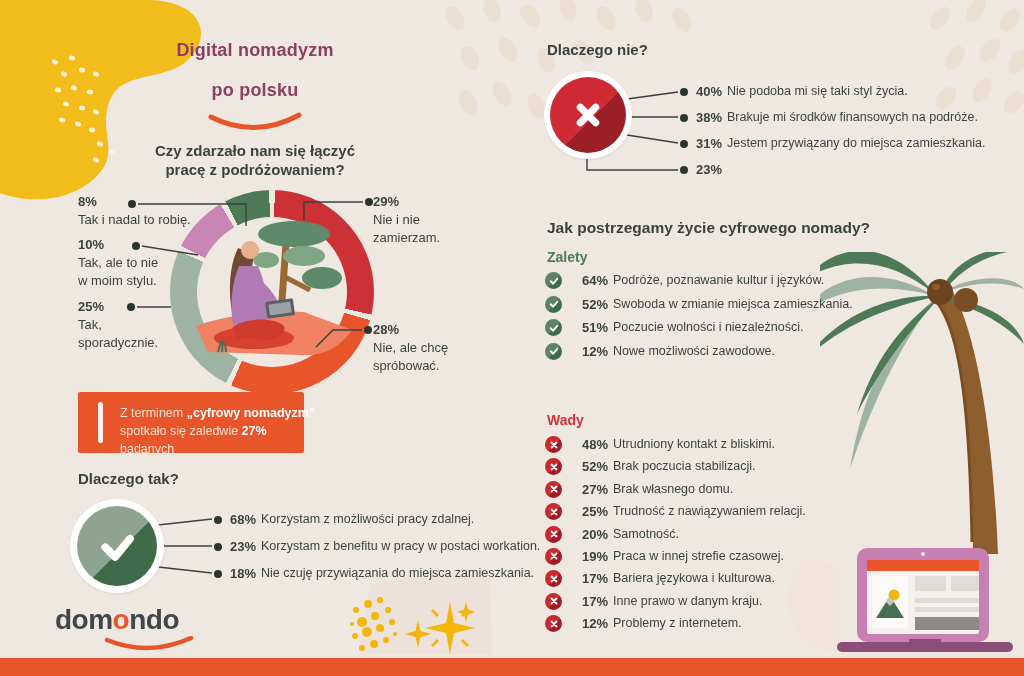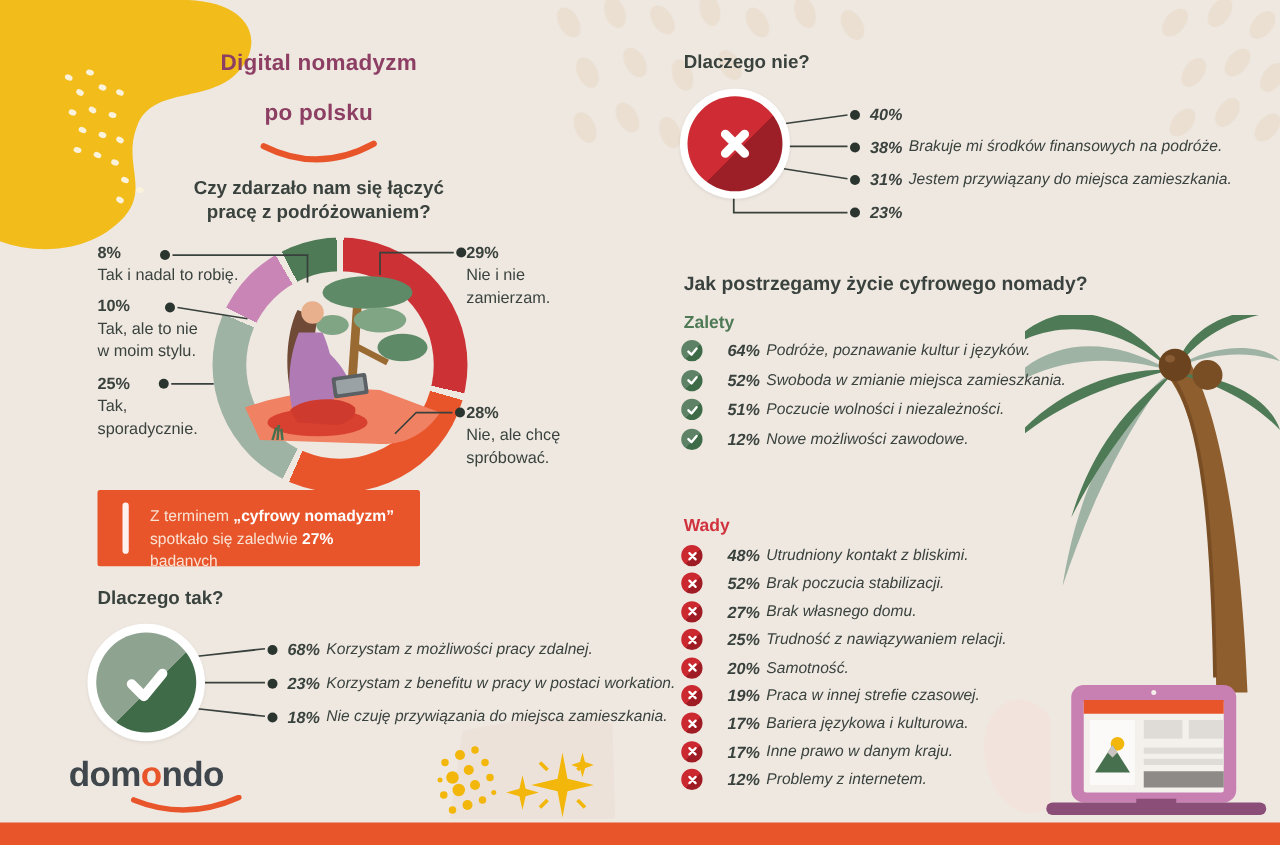--- a/index.html
+++ b/index.html
@@ -26,21 +26,21 @@
   
   .donut{left:170px;top:190px;width:204px;height:204px;border-radius:50%;}
   .donut-hole{left:197px;top:217px;width:150px;height:150px;border-radius:50%;background:var(--bg);}
   .donut-label{width:120px;font-size:13px;line-height:18px;}
   .donut-label .pct{font-weight:700;display:block;}
   .donut-label .lbl{white-space:pre-line;line-height:17px;}
   .dl0{left:373px;top:193px;} .dl1{left:373px;top:321px;} .dl2{left:78px;top:298px;}
   .dl3{left:78px;top:236px;}  .dl4{left:78px;top:193px;}
 
   
-  .hbox{left:78px;top:392px;width:258px;height:61px;background:var(--orange);border-radius:2px;}
+  .hbox{left:78px;top:392px;width:226px;height:61px;background:var(--orange);border-radius:2px;}
   .hbox .bar{position:absolute;left:20px;top:10px;width:5px;height:41px;background:rgba(255,255,255,.92);border-radius:3px;}
   .hbox .htext{position:absolute;left:42px;top:12px;width:202px;font-size:12.5px;line-height:18px;color:#F9E2D2;}
   .hbox .htext b{color:#ffffff;}
 
   
   .h-sec{font-weight:700;font-size:15px;}
   .h-big{font-weight:700;font-size:15.5px;}
   .h-pros{font-weight:700;font-size:14px;color:var(--green);}
   .h-cons{font-weight:700;font-size:14px;color:#D0333E;}
 
@@ -49,21 +49,21 @@
   .badge .inner{position:absolute;border-radius:50%;}
   .badge-green{left:70px;top:499px;width:94px;height:94px;}
   .badge-green .inner{left:7px;top:7px;width:80px;height:80px;
       background:linear-gradient(135deg,#8EA390 55%,#3F6B49 55%);}
   .badge-red{left:544px;top:71px;width:88px;height:88px;}
   .badge-red .inner{left:6px;top:6px;width:76px;height:76px;
       background:linear-gradient(135deg,#CE2B34 55%,#9C1F28 55%);}
   .badge .inner svg{position:absolute;left:50%;top:50%;transform:translate(-50%,-50%);}
 
   
-  .list{display:block;font-style:italic;}
+  .list{display:block;}
   .b-row{display:flex;align-items:flex-start;line-height:17px;font-size:12.5px;}
   .b-dot{flex:0 0 8px;width:8px;height:8px;border-radius:50%;background:#2B352F;margin:4.5px 8px 0 0;}
   .b-pct{font-weight:700;font-size:13px;margin-right:5px;white-space:nowrap;}
   .b-txt{white-space:nowrap;}
   .why-yes-list{left:214px;top:511px;width:360px;} .why-yes-list .b-row{margin-bottom:10px;}
   .why-no-list{left:680px;top:83px;width:336px;}  .why-no-list .b-row{margin-bottom:9px;}
   .why-no-list .b-txt{white-space:pre-line;}
 
   .mini-badge{flex:0 0 17px;width:17px;height:17px;border-radius:50%;margin:0 8px 0 0;position:relative;}
   .mini-badge svg{position:absolute;left:50%;top:50%;transform:translate(-50%,-50%);}
@@ -332,20 +332,21 @@
       <svg width="44" height="44" viewBox="0 0 80 80">
         <path d="M26,26 L54,54 M54,26 L26,54" stroke="#fff" stroke-width="13" stroke-linecap="round"></path>
       </svg>
     </div>
   </div>
   <div class="abs z4 list why-no-list">
 
       <div class="b-row">
         <span class="b-dot"></span>
         <span class="b-pct">40%</span>
+        <span class="b-txt">Nie podoba mi się taki styl życia.</span>
       </div>
 
       <div class="b-row">
         <span class="b-dot"></span>
         <span class="b-pct">38%</span>
         <span class="b-txt">Brakuje mi środków finansowych na podróże.</span>
       </div>
 
       <div class="b-row">
         <span class="b-dot"></span>

